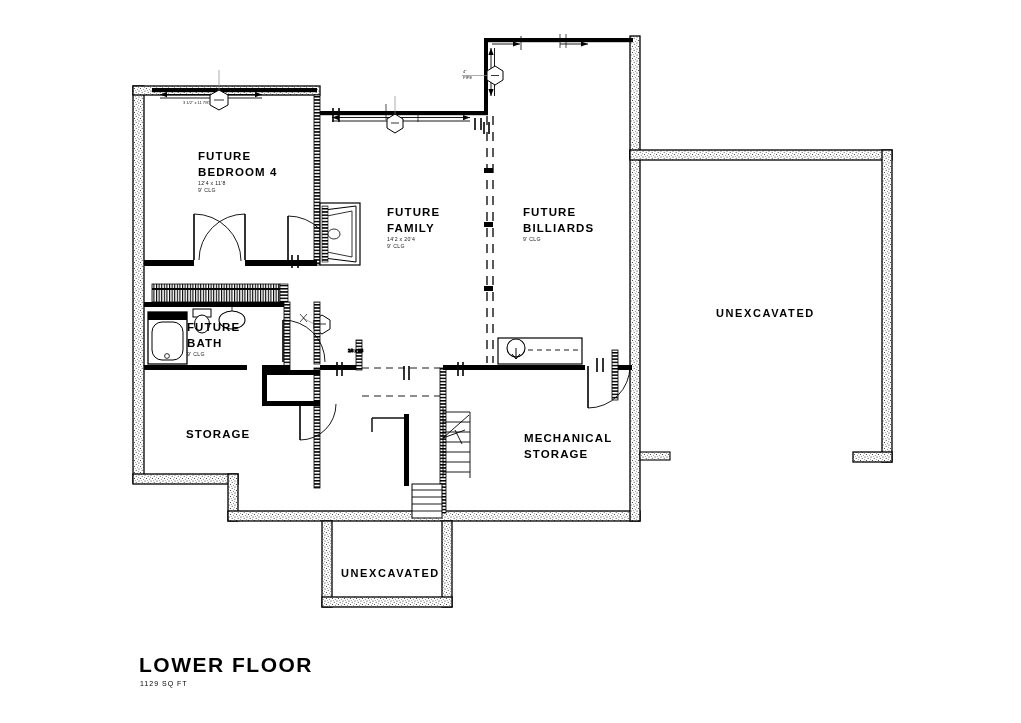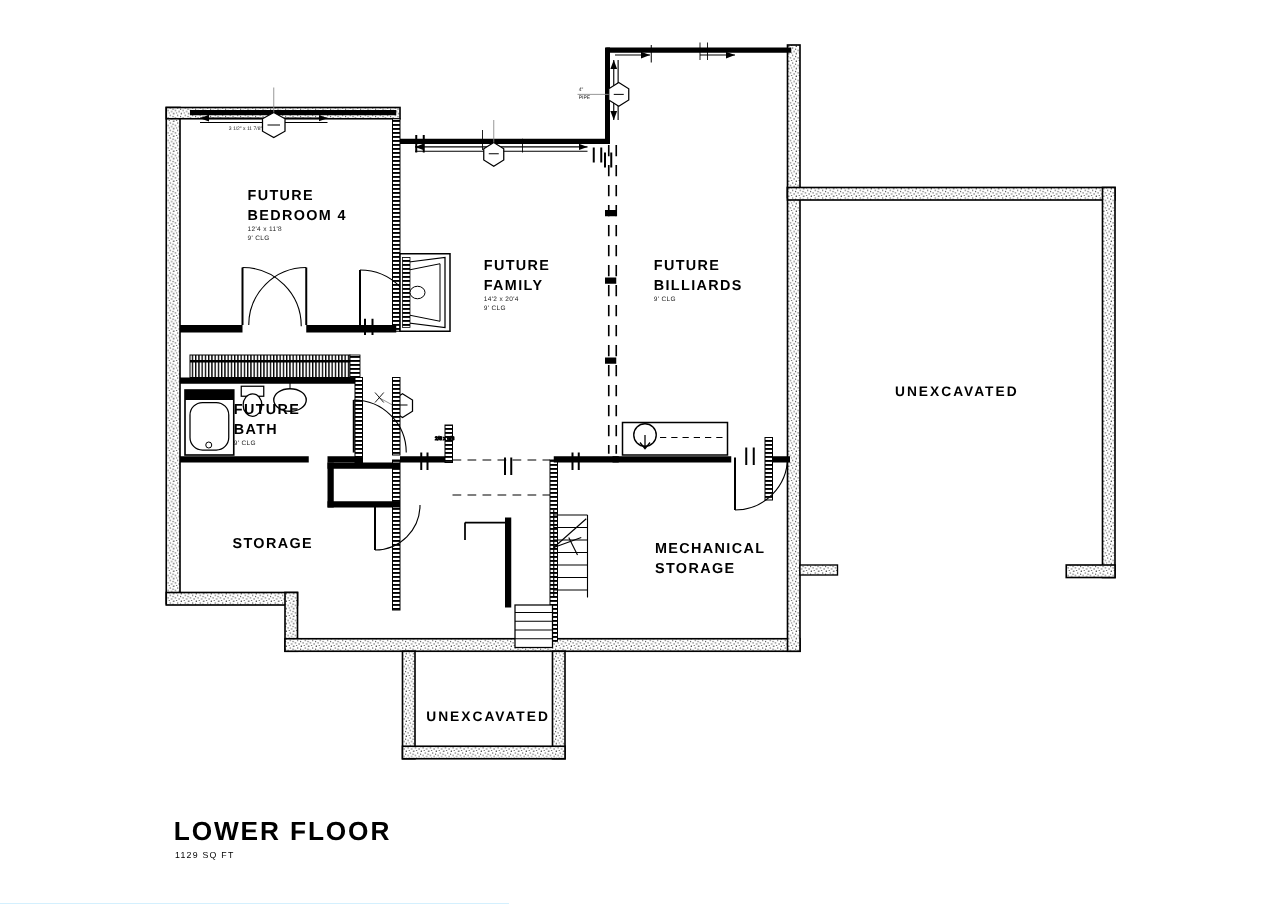--- a/index.html
+++ b/index.html
@@ -1,18 +1,18 @@
 <!DOCTYPE html>
 <html><head>
 <meta charset="utf-8">
 <style>
   html,body{margin:0;padding:0;background:#ffffff;}
   body{width:1021px;height:723px;overflow:hidden;
        font-family:"Liberation Sans",sans-serif;}
-  #sheet{position:relative;width:830px;height:723px;background:#7dd3fc;}
+  #sheet{position:relative;width:830px;height:723px;background:#e5e5e5;}
   svg{display:block;}
   .rmlabel{font-family:"Liberation Sans",sans-serif;font-weight:bold;
            fill:#000;letter-spacing:1.1px;}
   .rmlabel.big{font-size:11.5px;}
   .dims{font-family:"Liberation Sans",sans-serif;font-size:5.2px;
         fill:#1a1a1a;letter-spacing:.3px;}
   .unexc{font-family:"Liberation Sans",sans-serif;font-weight:bold;
          font-size:11px;fill:#000;letter-spacing:1.6px;}
   .titlemain{font-family:"Liberation Sans",sans-serif;font-weight:bold;
              font-size:21px;fill:#000;letter-spacing:1.5px;}

